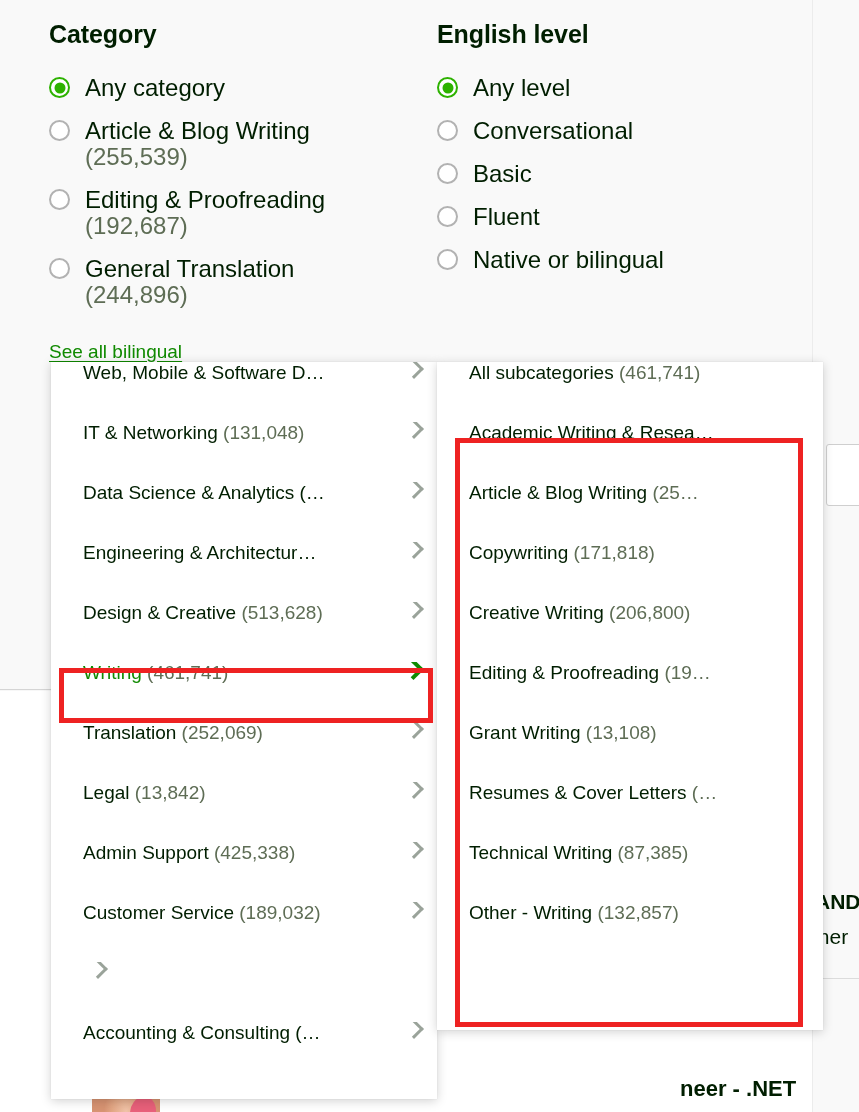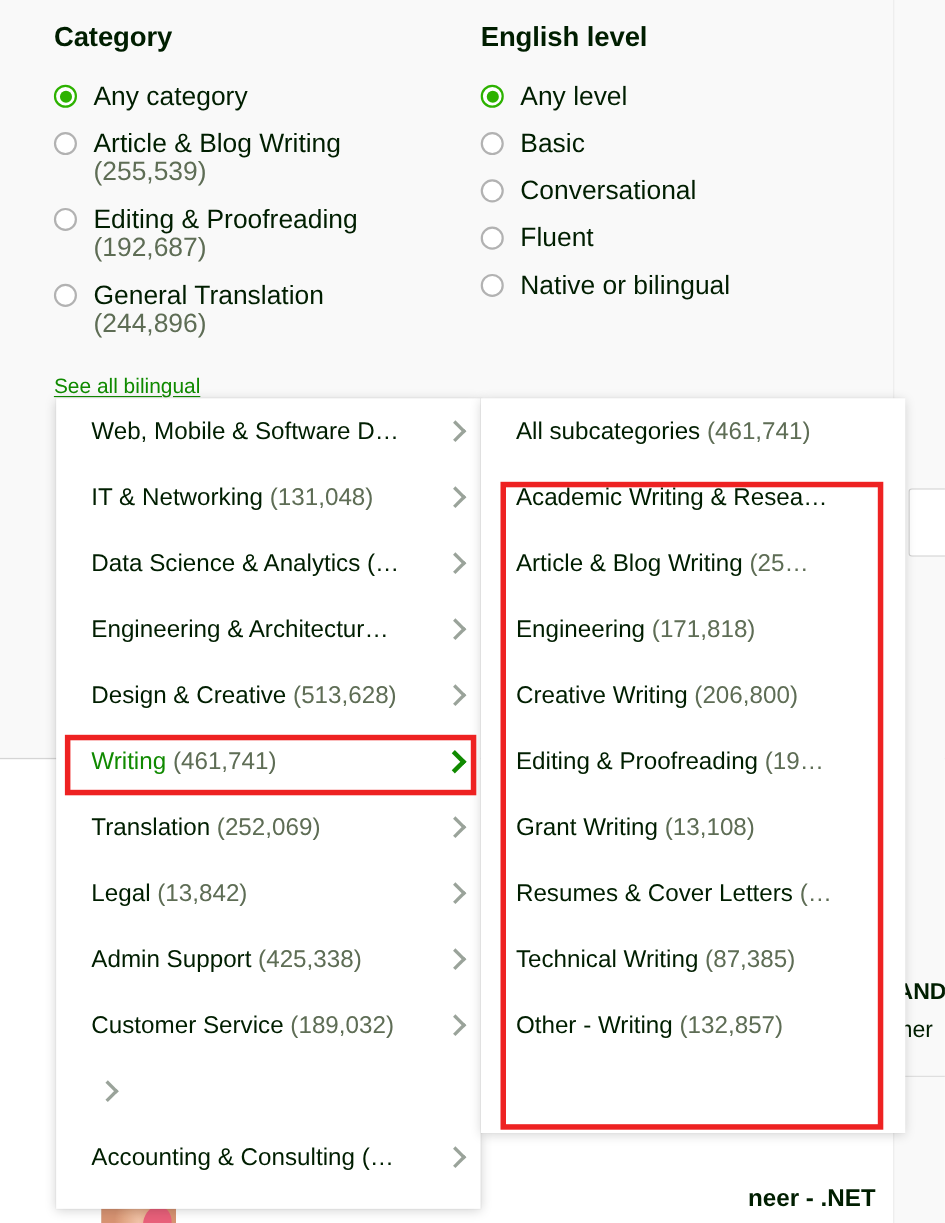--- a/index.html
+++ b/index.html
@@ -190,25 +190,25 @@
 
   #menu-secondary {
     left: 437px; top: 362px;
     width: 386px; height: 668px;
   }
 
   .menu-scroll { height: 100%; overflow: hidden; }
 
   .menu-item {
     display: flex;
-    align-items: center;
+    align-items: flex-start;
     justify-content: space-between;
     height: 60px;
     padding: 0 16px 0 32px;
-    font-size: 22px;
+    font-size: 19px;
     color: #001e00;
     cursor: pointer;
     white-space: nowrap;
     overflow: hidden;
   }
   .menu-item .mi-text {
     overflow: hidden;
     text-overflow: ellipsis;
     white-space: nowrap;
   }
@@ -308,25 +308,25 @@
 
   <div class="filter-col" id="col-english">
     <div class="filter-title">English level</div>
 
     <div class="radio-row">
       <span class="radio-mark checked"></span>
       <span class="radio-label">Any level</span>
     </div>
     <div class="radio-row">
       <span class="radio-mark"></span>
+      <span class="radio-label">Conversational</span>
+    </div>
+    <div class="radio-row">
+      <span class="radio-mark"></span>
       <span class="radio-label">Basic</span>
-    </div>
-    <div class="radio-row">
-      <span class="radio-mark"></span>
-      <span class="radio-label">Conversational</span>
     </div>
     <div class="radio-row">
       <span class="radio-mark"></span>
       <span class="radio-label">Fluent</span>
     </div>
     <div class="radio-row">
       <span class="radio-mark"></span>
       <span class="radio-label">Native or bilingual</span>
     </div>
   </div>
@@ -449,21 +449,21 @@
 
     <div class="menu-item">
       <span class="mi-text">
         <span>Article &amp; Blog Writing</span>
         <span class="count">(25…</span>
       </span>
     </div>
 
     <div class="menu-item">
       <span class="mi-text">
-        <span>Engineering</span>
+        <span>Copywriting</span>
         <span class="count">(171,818)</span>
       </span>
     </div>
 
     <div class="menu-item">
       <span class="mi-text">
         <span>Creative Writing</span>
         <span class="count">(206,800)</span>
       </span>
     </div>

